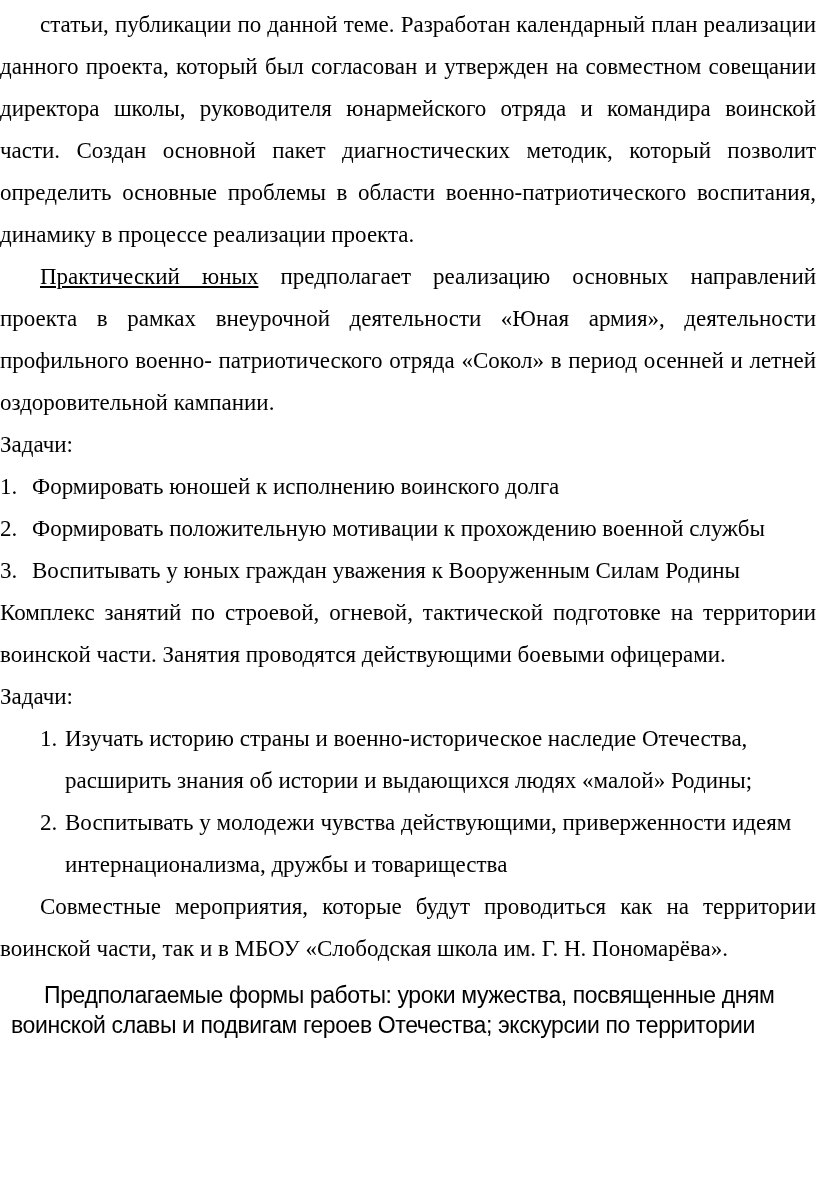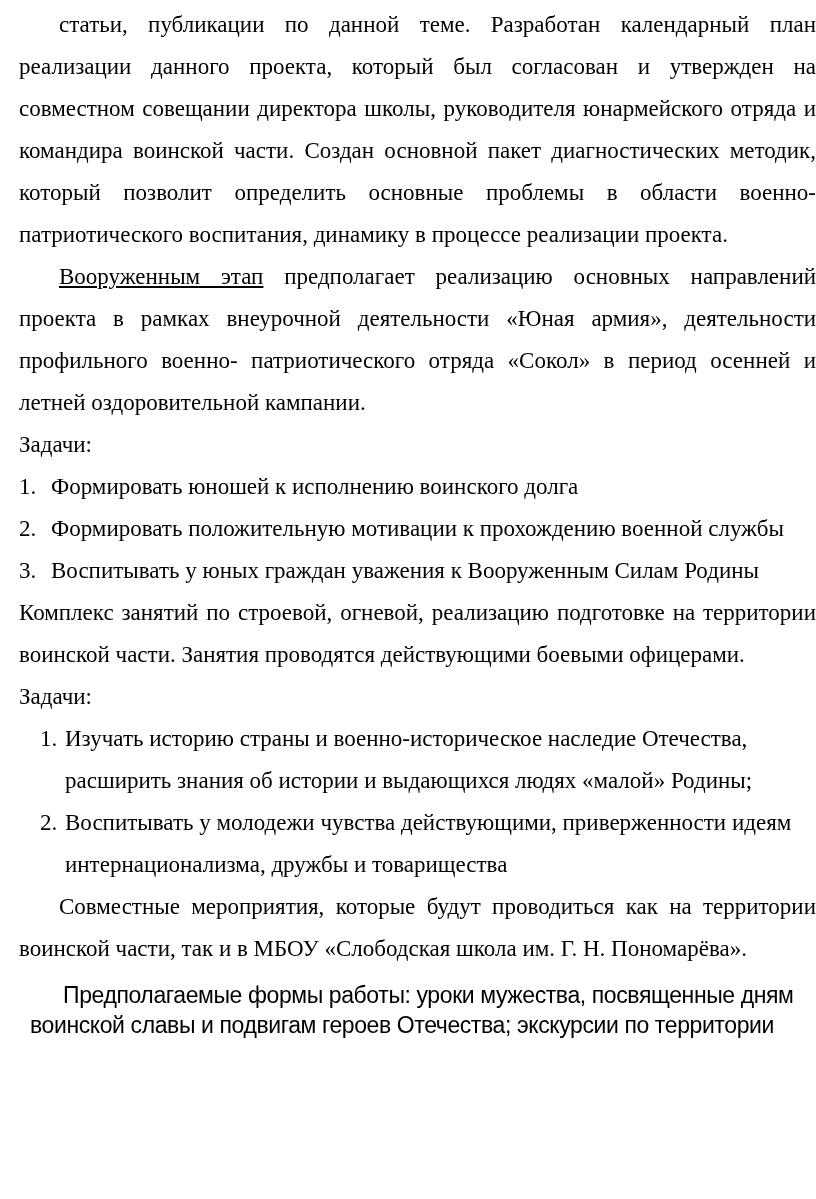--- a/index.html
+++ b/index.html
@@ -12,21 +12,21 @@
     color: #000000;
     overflow: hidden;
     box-sizing: border-box;
     padding-top: 4px;
   }
   .serif {
     font-family: "Liberation Serif", "DejaVu Serif", serif;
     font-size: 23px;
     line-height: 42px;
   }
-  .p { margin: 0; padding-left: 19px; }
+  .p { margin: 0; }
   .just { text-align: justify; }
   .first-indent { text-indent: 40px; }
   .u { text-decoration: underline; }
 
   
   .section-item .snum {
     display: inline-block;
     margin-left: 33px;
     width: 29px;
   }
@@ -61,32 +61,32 @@
   }
 </style>
 </head>
 <body>
 
 <div class="page">
   <div class="serif">
 
     <p class="p just first-indent">статьи, публикации по данной теме. Разработан календарный план реализации данного проекта, который был согласован и  утвержден на совместном совещании директора школы, руководителя юнармейского отряда и командира воинской части. Создан основной пакет диагностических методик, который позволит определить основные проблемы в области военно-патриотического воспитания, динамику в процессе реализации проекта.</p>
 
-    <p class="p just first-indent"><span class="u">Вооруженным этап</span><span> предполагает реализацию основных направлений проекта в рамках внеурочной деятельности «Юная армия», деятельности профильного военно- патриотического отряда «Сокол» в период осенней и летней оздоровительной кампании.</span></p>
+    <p class="p just first-indent"><span class="u">Практический юных</span><span> предполагает реализацию основных направлений проекта в рамках внеурочной деятельности «Юная армия», деятельности профильного военно- патриотического отряда «Сокол» в период осенней и летней оздоровительной кампании.</span></p>
 
 
     <p class="p">Задачи:</p>
 
     <p class="p task1-item"><span class="tnum1">1.</span><span>Формировать  юношей к исполнению воинского долга</span></p>
 
     <p class="p task1-item"><span class="tnum1">2.</span><span>Формировать положительную мотивации к прохождению военной службы</span></p>
 
     <p class="p task1-item"><span class="tnum1">3.</span><span>Воспитывать у юных граждан уважения к Вооруженным Силам Родины</span></p>
 
-    <p class="p just">Комплекс занятий по строевой, огневой, реализацию подготовке на территории воинской части. Занятия проводятся действующими боевыми офицерами.</p>
+    <p class="p just">Комплекс занятий по строевой, огневой, тактической подготовке на территории воинской части. Занятия проводятся действующими боевыми офицерами.</p>
 
 
     <p class="p">Задачи:</p>
 
     <p class="p task2-item"><span class="tnum2">1.</span><span>Изучать историю страны и военно-историческое наследие Отечества, расширить знания об истории и выдающихся людях «малой» Родины;</span></p>
 
     <p class="p task2-item"><span class="tnum2">2.</span><span>Воспитывать  у молодежи чувства действующими, приверженности идеям интернационализма, дружбы и товарищества</span></p>
 
     <p class="p just first-indent">Совместные мероприятия, которые будут проводиться как на территории воинской части, так и в МБОУ «Слободская школа им. Г. Н. Пономарёва».</p>
 

